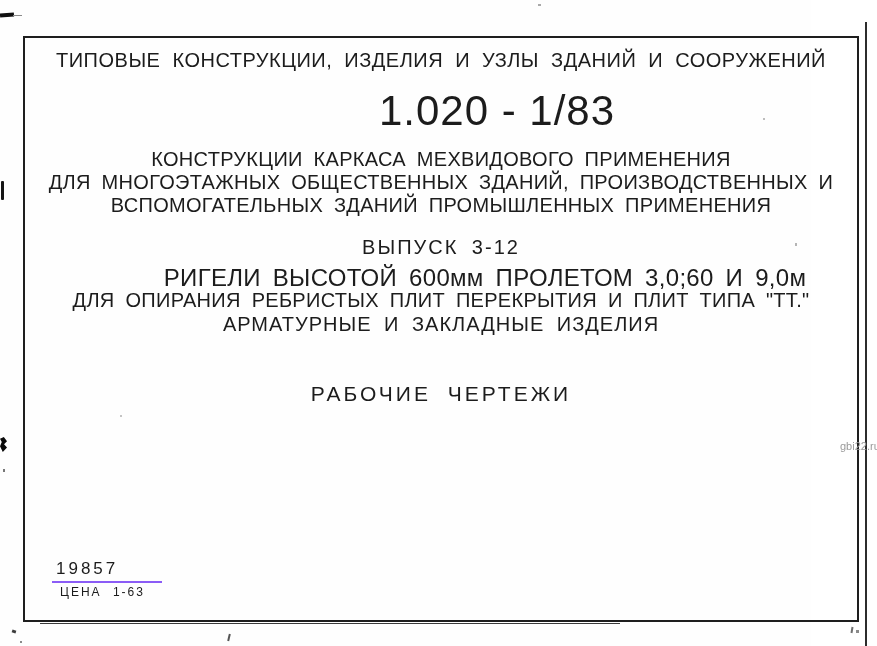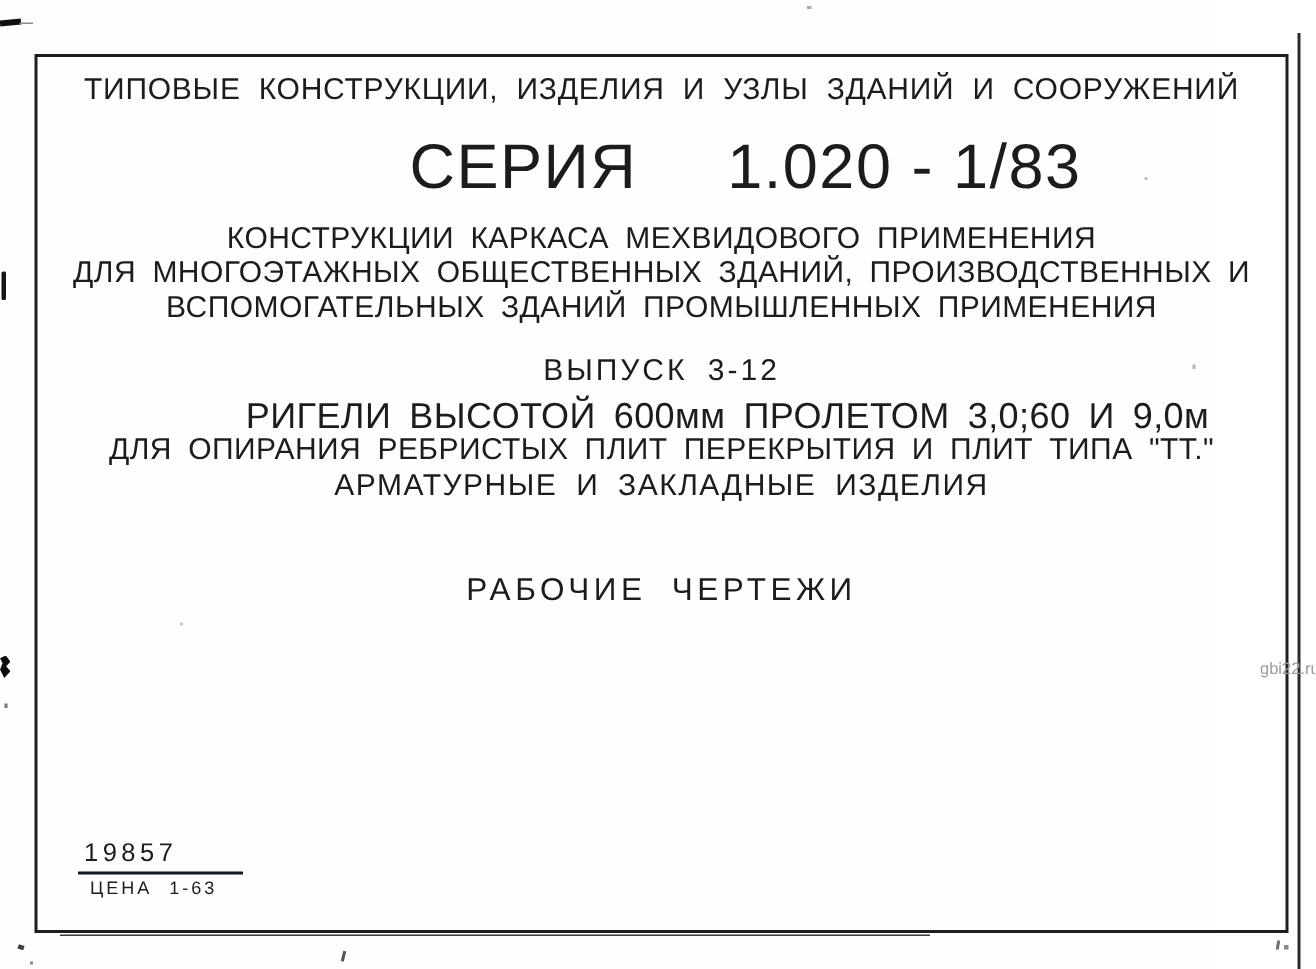--- a/index.html
+++ b/index.html
@@ -41,21 +41,21 @@
   .t-sub3{top:195px;font-size:20px;letter-spacing:0.3px;word-spacing:5px;}
   .t-issue{top:237px;font-size:20px;letter-spacing:2px;word-spacing:6px;}
   .t-c1{top:266px;font-size:24px;letter-spacing:0.3px;word-spacing:5px;padding-left:44px;}
   .t-c2{top:290px;font-size:20px;letter-spacing:0.3px;word-spacing:5px;}
   .t-c3{top:314px;font-size:20px;letter-spacing:1px;word-spacing:6px;}
   .t-work{top:357px;font-size:21px;letter-spacing:3px;word-spacing:8px;margin-top:26px;}
   
   .stamp{position:absolute;left:52px;top:560px;z-index:2;}
   .stamp-code{
     display:inline-block;font-size:17px;letter-spacing:3px;line-height:1;
-    padding:0 44px 4px 4px;border-bottom:2px solid #0f172a;
+    padding:0 44px 4px 4px;border-bottom:2px solid #8b5cf6;
   }
   .stamp-price{
     margin-top:3px;margin-left:8px;font-size:12px;letter-spacing:2px;
     word-spacing:6px;line-height:1;
   }
   
   .watermark{
     position:absolute;left:829px;top:441px;font-size:11px;line-height:1;
     color:#9b9b9b;z-index:3;white-space:nowrap;margin-left:11px;
   }
@@ -82,21 +82,20 @@
 
 <div class="page">
 
   <div class="frame"></div>
   <div class="frame-bottom-thicken"></div>
   <div class="edge-right"></div>
 
   <div class="tline t-header">ТИПОВЫЕ КОНСТРУКЦИИ, ИЗДЕЛИЯ И УЗЛЫ ЗДАНИЙ И СООРУЖЕНИЙ</div>
 
   <div class="tline t-series">
-    <span>СЕРИЯ</span>
     <span>1.020 - 1/83</span>
   </div>
 
   <div class="tline t-sub1">КОНСТРУКЦИИ КАРКАСА МЕХВИДОВОГО ПРИМЕНЕНИЯ</div>
   <div class="tline t-sub2">ДЛЯ МНОГОЭТАЖНЫХ ОБЩЕСТВЕННЫХ ЗДАНИЙ, ПРОИЗВОДСТВЕННЫХ И</div>
   <div class="tline t-sub3">ВСПОМОГАТЕЛЬНЫХ ЗДАНИЙ ПРОМЫШЛЕННЫХ ПРИМЕНЕНИЯ</div>
 
   <div class="tline t-issue">ВЫПУСК 3-12</div>
 
   <div class="tline t-c1">РИГЕЛИ ВЫСОТОЙ 600мм ПРОЛЕТОМ 3,0;60 И 9,0м</div>

